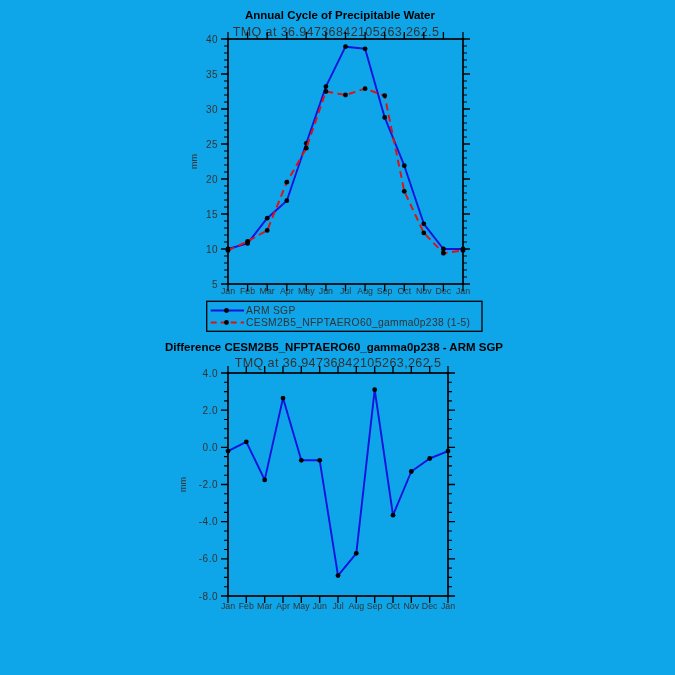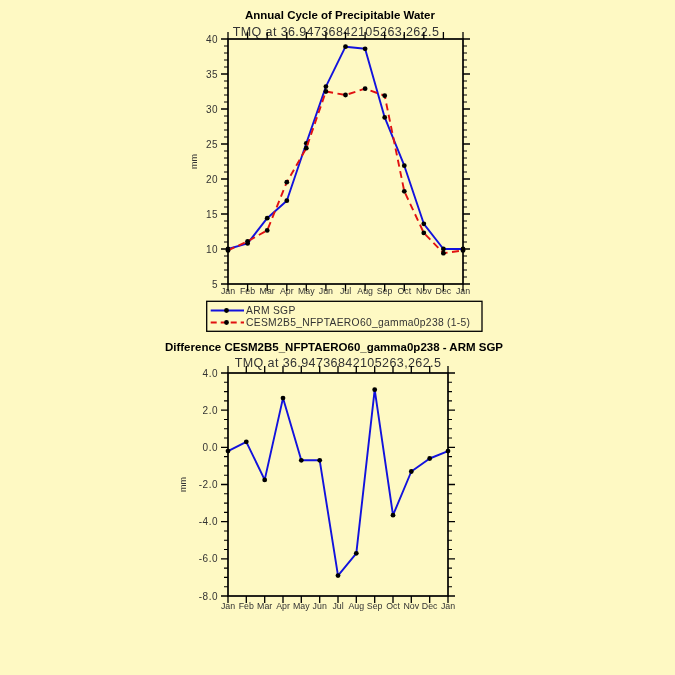--- a/index.html
+++ b/index.html
@@ -1,17 +1,17 @@
 <!DOCTYPE html>
 <html><head>
 <meta charset="utf-8">
 <style>
   html,body { margin:0; padding:0; background:#ffffff; }
   .canvas {
-    position:relative; width:675px; height:675px; background:#fef9c3;
+    position:relative; width:675px; height:675px; background:#0ea5e9;
     font-family:"Liberation Sans", sans-serif; overflow:hidden;text-align:center;
   }
   svg { position:absolute; left:0; display:block; }
   #chart1 { top:0; }
   #chart2 { top:340px; }
   text { fill:#2a2a2a; }
   .title    { font-size:11.5px; font-weight:bold; fill:#000000; text-anchor:middle; }
   .subtitle { font-size:12.5px; fill:#333333; text-anchor:middle; letter-spacing:0.4px; }
   .tick     { font-size:10px;  fill:#333333; letter-spacing:0.5px; }
   .xtick    { font-size:8.8px; fill:#333333; }

